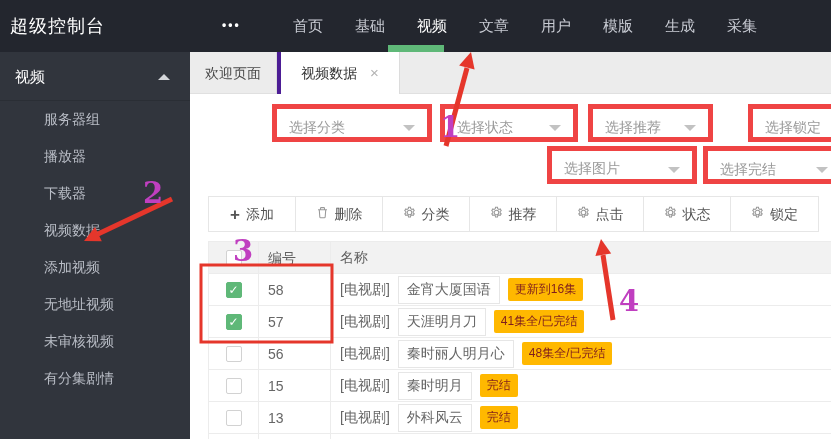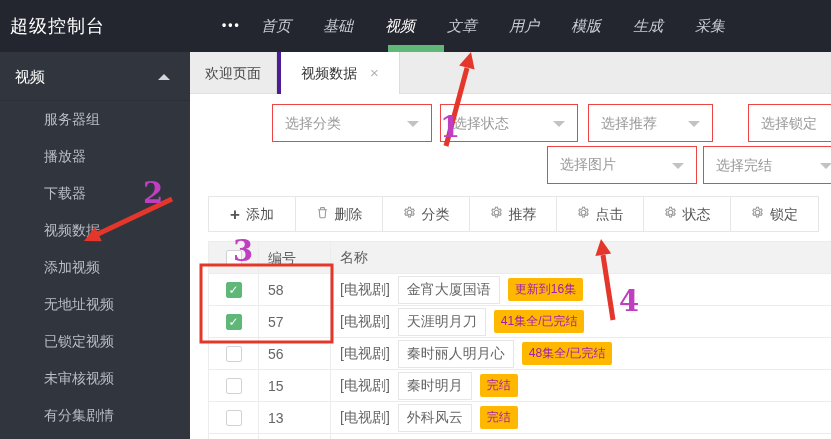--- a/index.html
+++ b/index.html
@@ -5,39 +5,39 @@
   * { margin:0; padding:0; box-sizing:border-box; }
   html,body { width:831px; height:439px; overflow:hidden; background:#fff;
     font-family:"Liberation Sans","DejaVu Sans",sans-serif; }
   body { position:relative; }
 
   
   .topbar { position:absolute; left:0; top:0; width:831px; height:52px; background:#23262e; z-index:5; }
   .brand { position:absolute; left:10px; top:0; line-height:52px; color:#fff; font-size:18px; letter-spacing:1px; }
   .nav-dots { position:absolute; left:222px; top:0; line-height:50px; color:#fff; font-size:12px; letter-spacing:2px; font-weight:bold; cursor:pointer; }
   .topnav { position:absolute; left:261px; top:0; height:52px; display:flex; }
-  .topnav-item { width:62px; text-align:left; line-height:52px; font-size:15px; color:#c9ccd4; position:relative; cursor:pointer;font-style:italic; }
+  .topnav-item { width:62px; text-align:right; line-height:52px; font-size:15px; color:#c9ccd4; position:relative; cursor:pointer; }
   .topnav-item.active { color:#fff; }
   .topnav-item.active .nav-underline { position:absolute; left:3px; right:3px; bottom:0; height:7px; background:#5FB878; }
 
   
   .sidebar { position:absolute; left:0; top:52px; width:190px; height:387px; background:#31353d; z-index:4; }
   .side-group { height:49px; line-height:49px; padding-left:15px; color:#fff; font-size:15px; position:relative; border-bottom:1px solid #2a2e35; cursor:pointer; }
   .caret-up { position:absolute; right:20px; top:22px; width:0; height:0; border-left:6px solid transparent; border-right:6px solid transparent; border-bottom:6px solid #d4d6da; }
   .side-item { height:37px; line-height:37px; padding-left:44px; color:#b9bdc6; font-size:14px; cursor:pointer; }
 
   
   .tabstrip { position:absolute; left:190px; top:52px; width:641px; height:42px; background:#ececec; border-bottom:1px solid #e0e0e0; display:flex; z-index:3; }
   .tab { height:42px; line-height:42px; text-align:center; font-size:14px; color:#4a4a4a; border-right:1px solid #dcdcdc; cursor:pointer; }
   .tab.t1 { width:87px; }
   .tab.t2 { width:123px; background:#fff; border-left:4px solid #4c1d95; color:#333; }
   .tab-close { margin-left:9px; color:#b3b3b3; font-size:15px; cursor:pointer; }
 
   
-  .select { position:absolute; height:38px; border:1px solid #ef4444; background:#fff; line-height:36px; padding-left:12px; font-size:14px; color:#999; cursor:pointer; }
+  .select { position:absolute; height:38px; border:5px solid #ef4444; background:#fff; line-height:36px; padding-left:12px; font-size:14px; color:#999; cursor:pointer; }
   .select .caret-down { position:absolute; right:12px; top:16px; width:0; height:0; border-left:6px solid transparent; border-right:6px solid transparent; border-top:6px solid #c2c2c2; }
   .s1 { left:272px; top:104px; width:160px; }
   .s2 { left:440px; top:104px; width:138px; }
   .s3 { left:588px; top:104px; width:125px; }
   .s4 { left:748px; top:104px; width:150px; }
   .s5 { left:547px; top:146px; width:150px;font-family:Liberation Serif, serif; }
   .s6 { left:703px; top:146px; width:142px; }
 
   
   .toolbar { position:absolute; left:208px; top:196px; height:36px; display:flex; border:1px solid #e6e6e6; background:#fff; }
@@ -50,21 +50,21 @@
   .table { position:absolute; left:208px; top:241px; width:700px; border-left:1px solid #ececec; border-top:1px solid #ececec; background:#fff; }
   .trow { display:flex; height:32px; border-bottom:1px solid #ececec; align-items:center; }
   .trow.thead { background:#f2f2f2; }
   .c1 { width:50px; height:32px; border-right:1px solid #ececec; display:flex; align-items:center; justify-content:center; }
   .c2 { width:72px; height:32px; border-right:1px solid #ececec; line-height:32px; padding-left:9px; font-size:14px; color:#666; }
   .c3 { flex:1; height:32px; display:flex; align-items:center; padding-left:9px; font-size:14px; color:#666; }
   .thead .c2, .thead .c3 { color:#5f5f5f; }
   .cb { width:16px; height:16px; border:1px solid #d2d2d2; border-radius:2px; background:#fff; cursor:pointer; display:flex; align-items:center; justify-content:center; }
   .cb.checked { background:#5FB878; border-color:#5FB878; color:#fff; font-size:12px; }
   .name-box { border:1px solid #e6e6e6; background:#fff; padding:4px 8px; margin:0 8px; font-size:14px; color:#666; }
-  .badge { background:#FFB800; color:#a21caf; font-size:12px; padding:3px 7px; border-radius:2px; white-space:nowrap; }
+  .badge { background:#FFB800; color:#7f1d1d; font-size:12px; padding:3px 7px; border-radius:2px; white-space:nowrap; }
   .partial .name-box { width:86px; height:22px; }
 
   
   .anno-svg { position:absolute; left:0; top:0; z-index:60; pointer-events:none; }
   .anno-num { position:absolute; z-index:61; font-family:"DejaVu Serif","Liberation Serif",serif; font-weight:bold; font-size:29px; color:#c03fc0; pointer-events:none; }
   .n1 { left:440px; top:110px; }
   .n2 { left:143px; top:176px; }
   .n3 { left:233px; top:234px; }
   .n4 { left:619px; top:284px; }
 </style>
@@ -93,21 +93,20 @@
   <div class="side-group">
     <span>视频</span>
     <span class="caret-up"></span>
   </div>
   <div class="side-item">服务器组</div>
   <div class="side-item">播放器</div>
   <div class="side-item">下载器</div>
   <div class="side-item">视频数据</div>
   <div class="side-item">添加视频</div>
   <div class="side-item">无地址视频</div>
-  <div class="side-item">已锁定视频</div>
   <div class="side-item">未审核视频</div>
   <div class="side-item">有分集剧情</div>
 </div>
 
 <div class="tabstrip">
   <div class="tab t1">欢迎页面</div>
   <div class="tab t2">
     <span>视频数据</span>
     <span class="tab-close">×</span>
   </div>

